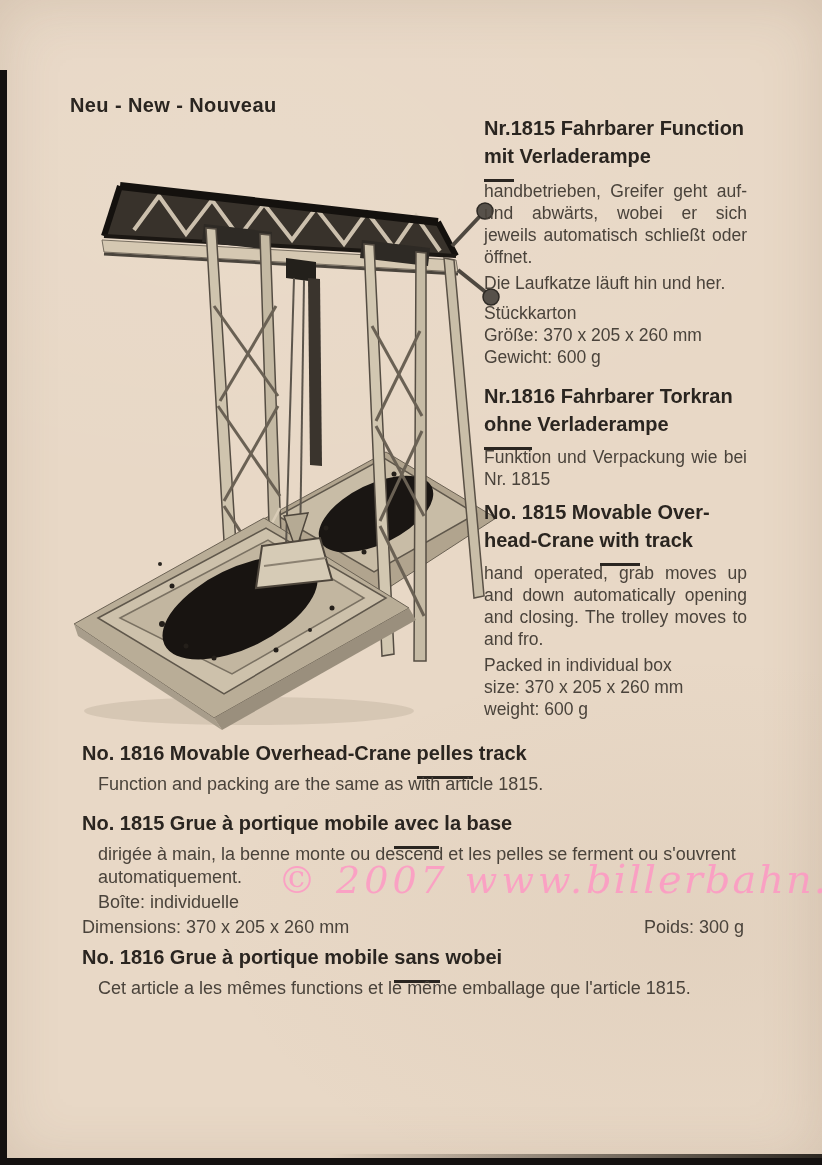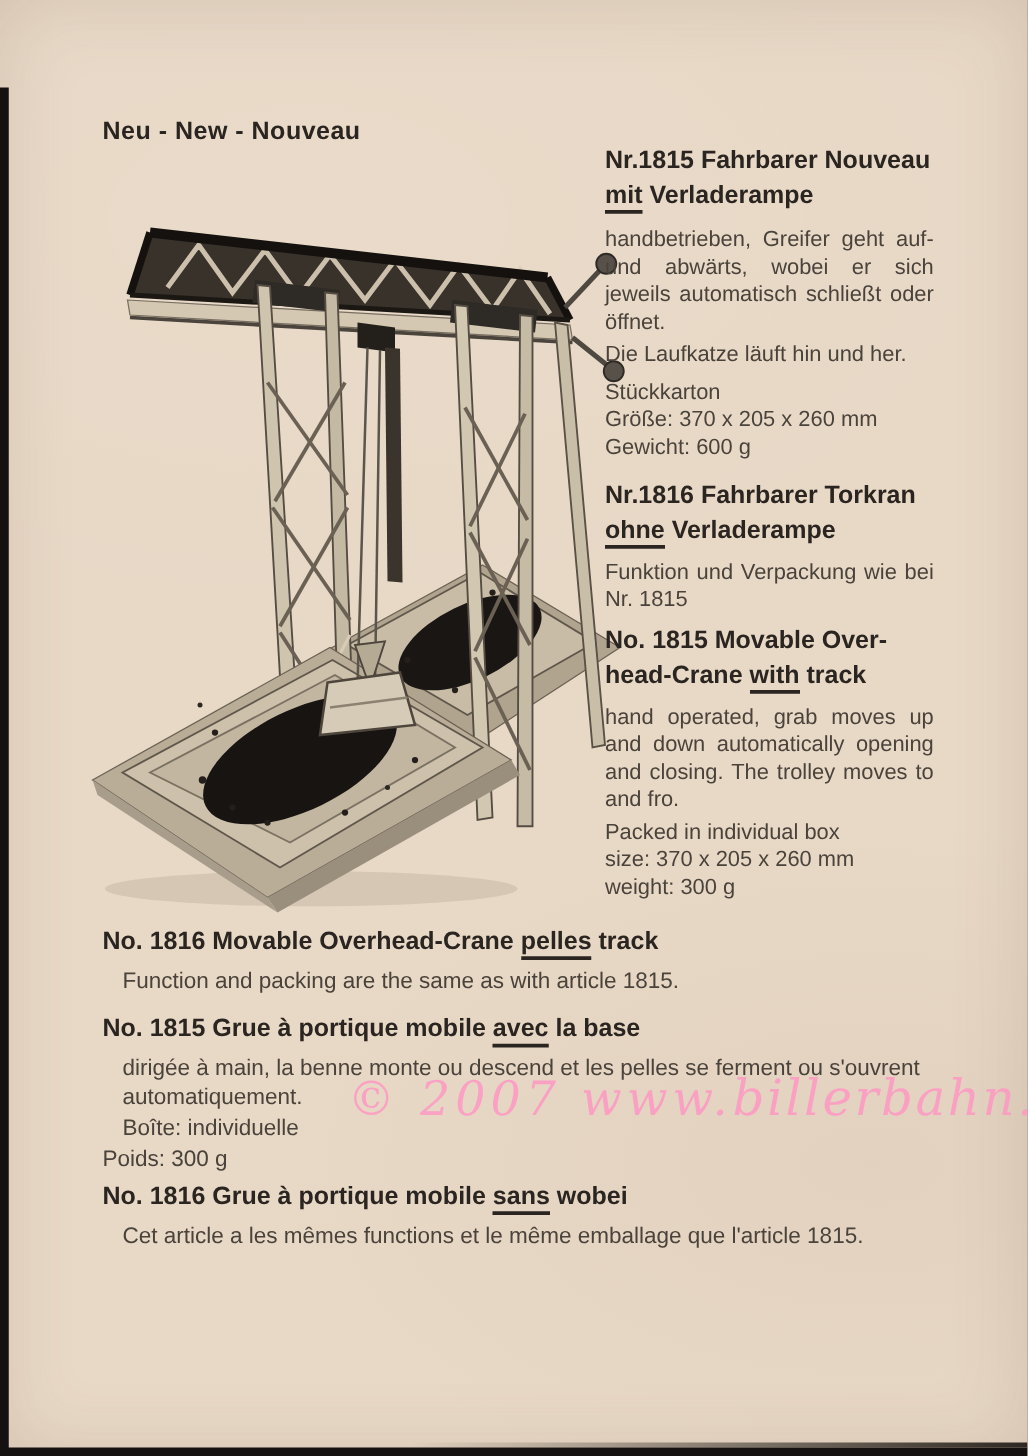--- a/index.html
+++ b/index.html
@@ -10,31 +10,31 @@
       radial-gradient(ellipse 900px 500px at 30% 15%, rgba(255,255,255,0.06), transparent 70%),
       radial-gradient(ellipse 700px 400px at 85% 80%, rgba(120,90,60,0.05), transparent 70%),
       #e8d8c6;
     box-shadow:inset 0 0 60px rgba(120,95,70,0.18);
   }
   .edge-left{position:absolute;left:0;top:70px;width:7px;height:1095px;background:#141110;}
   .edge-bottom{position:absolute;left:0;bottom:0;width:822px;height:7px;background:#141110;}
   .edge-bottom::before{content:"";position:absolute;right:0;top:-4px;width:60%;height:4px;
     background:linear-gradient(to left,#2d2822,transparent);}
 
-  .neu{position:absolute;left:82px;top:94px;font-size:20px;font-weight:bold;
+  .neu{position:absolute;left:70px;top:94px;font-size:20px;font-weight:bold;
     letter-spacing:0.4px;color:#2a2520;}
 
   .photo{position:absolute;left:64px;top:156px;width:438px;height:580px;}
 
   .col-right{position:absolute;left:484px;top:114px;width:263px;color:#4a433b;}
   .col-right h3{margin:0 0 10px 0;font-size:20px;line-height:28px;font-weight:bold;color:#2a2520;}
   .col-right p{margin:0 0 8px 0;font-size:17.5px;line-height:22px;text-align:justify;}
   .col-right p.tight{margin-bottom:0;text-align:left;}
   .hline{display:block;}
-  .u{border-bottom:3px solid currentColor;padding-bottom:1px;}
+  .u{border-bottom:3px solid currentColor;padding-bottom:12px;}
 
   .mb4{margin-bottom:4px !important;}
   .mb14{margin-bottom:14px !important;}
   .mb8{margin-bottom:8px !important;}
 
   .bottom-block{position:absolute;left:82px;width:662px;color:#4a433b;}
   .bottom-block h3{margin:0 0 7px 0;font-size:20px;line-height:26px;font-weight:bold;color:#2a2520;}
   .bottom-block p{margin:0 0 2px 16px;font-size:18px;line-height:23px;}
   .s4{top:740px;}
   .s5{top:810px;}
@@ -147,21 +147,21 @@
       <line x1="388" y1="90" x2="418" y2="58" stroke="#4e4840" stroke-width="4"></line>
       <circle cx="421" cy="55" r="8" fill="#57514a" stroke="#2e2a25" stroke-width="1.5"></circle>
       <line x1="394" y1="114" x2="424" y2="138" stroke="#4e4840" stroke-width="4"></line>
       <circle cx="427" cy="141" r="8" fill="#57514a" stroke="#2e2a25" stroke-width="1.5"></circle>
     </g>
   </svg>
 
   <div class="col-right">
 
     <h3>
-      <span class="hline">Nr.1815 Fahrbarer Nouveau</span>
+      <span class="hline">Nr.1815 Fahrbarer Function</span>
       <span class="hline"><span class="u">mit</span><span> Verladerampe</span></span>
     </h3>
     <p class="mb4">handbetrieben, Greifer geht auf- und abwärts, wobei er sich jeweils automatisch schließt oder öffnet.</p>
     <p class="mb8">Die Laufkatze läuft hin und her.</p>
     <p class="tight">Stückkarton</p>
     <p class="tight">Größe: 370 x 205 x 260 mm</p>
     <p class="tight mb14">Gewicht: 600 g</p>
 
     <h3 class="mb8">
       <span class="hline">Nr.1816 Fahrbarer Torkran</span>
@@ -169,33 +169,34 @@
     </h3>
     <p class="mb8">Funktion und Verpackung wie bei Nr. 1815</p>
 
     <h3 class="mb8">
       <span class="hline">No. 1815 Movable Over-</span>
       <span class="hline"><span>head-Crane </span><span class="u">with</span><span> track</span></span>
     </h3>
     <p class="mb4">hand operated, grab moves up and down automatically opening and closing. The trolley moves to and fro.</p>
     <p class="tight">Packed in individual box</p>
     <p class="tight">size: 370 x 205 x 260 mm</p>
-    <p class="tight">weight: 300 g</p>
+    <p class="tight">weight: 600 g</p>
   </div>
 
   <div class="bottom-block s4">
     <h3><span>No. 1816 Movable Overhead-Crane </span><span class="u">pelles</span><span> track</span></h3>
     <p>Function and packing are the same as with article 1815.</p>
   </div>
 
   <div class="bottom-block s5">
     <h3><span>No. 1815 Grue à portique mobile </span><span class="u">avec</span><span> la base</span></h3>
     <p>dirigée à main, la benne monte ou descend et les pelles se ferment ou s'ouvrent automatiquement.</p>
     <p>Boîte: individuelle</p>
     <div class="dims-row">
+      <span>Dimensions: 370 x 205 x 260 mm</span>
       <span>Poids: 300 g</span>
     </div>
   </div>
 
   <div class="bottom-block s6">
     <h3><span>No. 1816 Grue à portique mobile </span><span class="u">sans</span><span> wobei</span></h3>
     <p>Cet article a les mêmes functions et le même emballage que l'article 1815.</p>
   </div>
 
   <div class="watermark">

